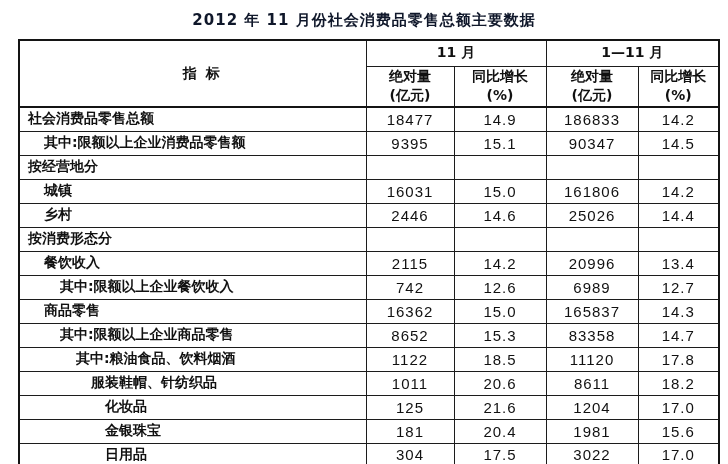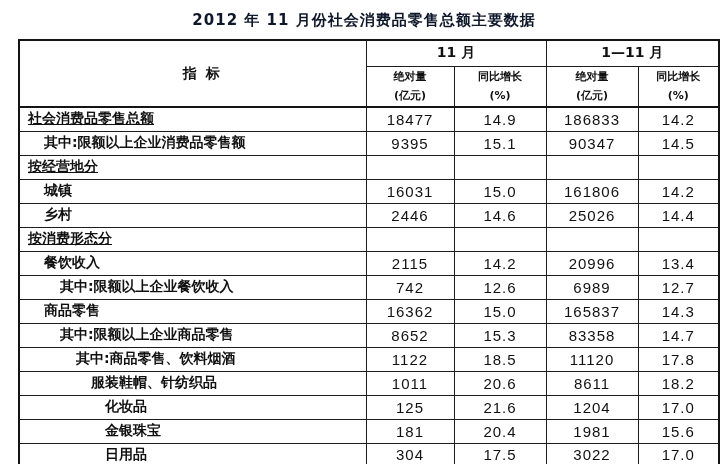--- a/index.html
+++ b/index.html
@@ -28,39 +28,39 @@
     border: 2px solid #141414;
   }
   th, td {
     border: 1px solid #1c1c1c;
     padding: 0;
     overflow: hidden;
     white-space: nowrap;
   }
   thead th { font-weight: bold; text-align: center; vertical-align: middle; }
   tr.group-row th { height: 26px; font-size: 14px; margin-top: 44px; }
-  tr.sub-row th { height: 41px; font-size: 11px; }
+  tr.sub-row th { height: 41px; font-size: 14px; }
   th.indicator-head { font-size: 15px; letter-spacing: 2px; padding-left: 19px; }
   thead { border-bottom: 2px solid #141414; }
   .sub-line { line-height: 19px; }
   tbody tr { height: 24px; }
   tbody th.row-label {
     text-align: left;
     font-weight: bold;
     font-size: 14px;
     vertical-align: middle;
   }
   tbody td.num {
     text-align: center;
     vertical-align: middle;
     font-family: Liberation Sans, sans-serif;
     font-size: 15px;
     letter-spacing: 1px;
   }
-  .ind0 { padding-left: 8px; text-decoration: underline; }
+  .ind0 { padding-left: 8px; }
   .ind1 { padding-left: 24px; margin-top: 48px; }
   .ind2 { padding-left: 40px; }
   .ind3 { padding-left: 56px; }
   .ind4 { padding-left: 71px; font-family: Liberation Mono, monospace; }
   .ind5 { padding-left: 85px; margin-left: 40px; }
 </style>
 </head>
 <body>
 
 <div class="doc-title">2012 年 11 月份社会消费品零售总额主要数据</div>
@@ -163,21 +163,21 @@
       <td class="num">14.3</td>
     </tr>
     <tr>
       <th class="row-label ind2">其中:限额以上企业商品零售</th>
       <td class="num">8652</td>
       <td class="num">15.3</td>
       <td class="num">83358</td>
       <td class="num">14.7</td>
     </tr>
     <tr>
-      <th class="row-label ind3">其中:商品零售、饮料烟酒</th>
+      <th class="row-label ind3">其中:粮油食品、饮料烟酒</th>
       <td class="num">1122</td>
       <td class="num">18.5</td>
       <td class="num">11120</td>
       <td class="num">17.8</td>
     </tr>
     <tr>
       <th class="row-label ind4">服装鞋帽、针纺织品</th>
       <td class="num">1011</td>
       <td class="num">20.6</td>
       <td class="num">8611</td>

